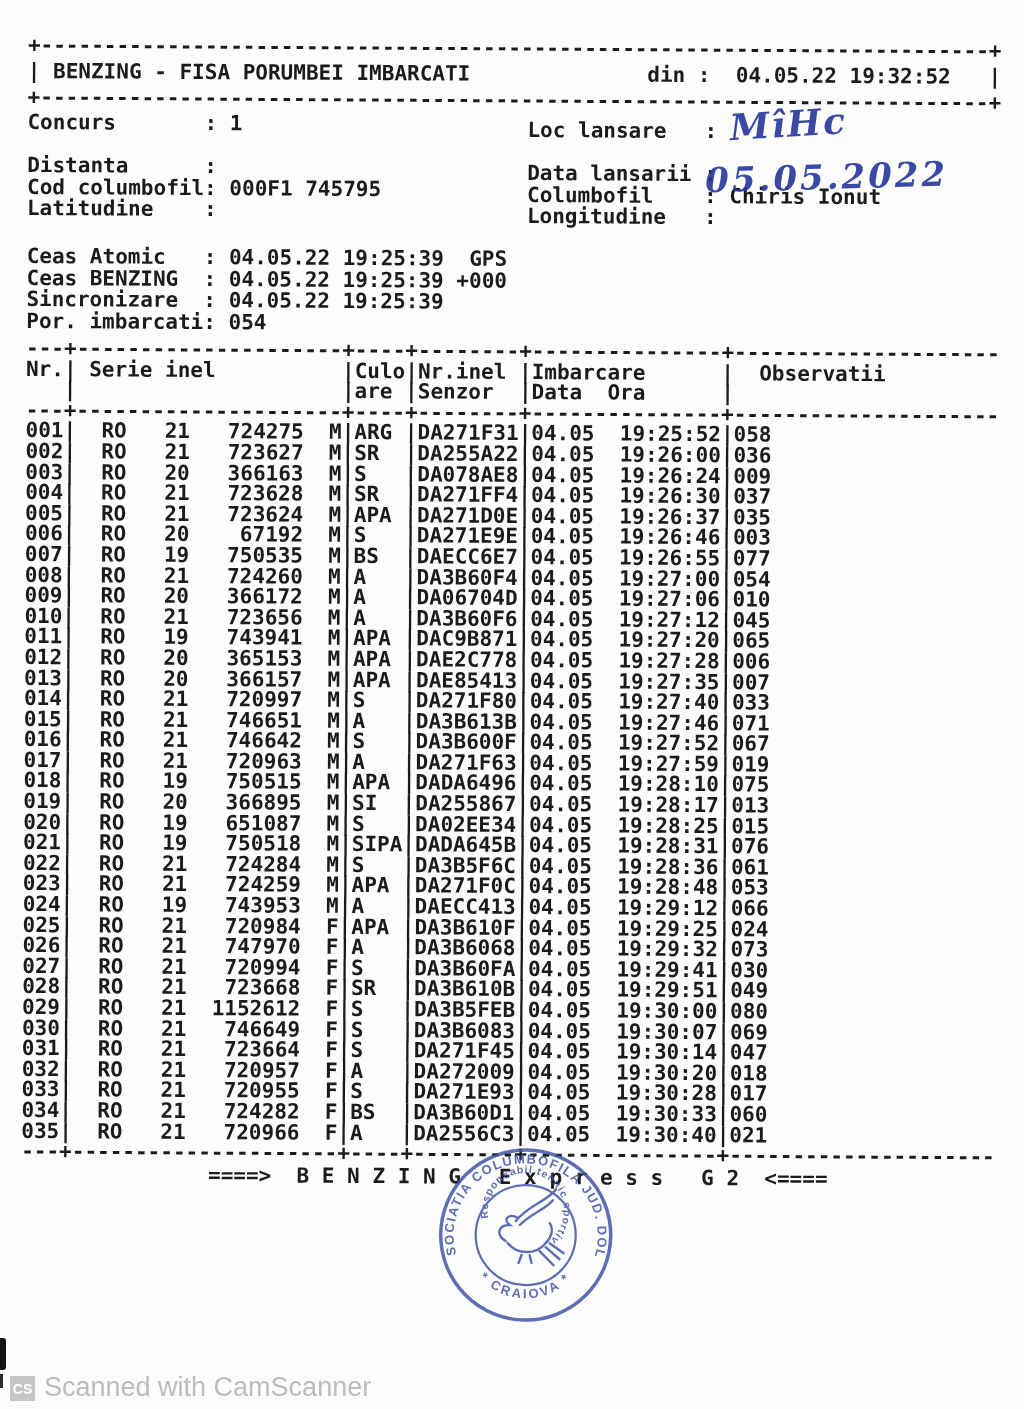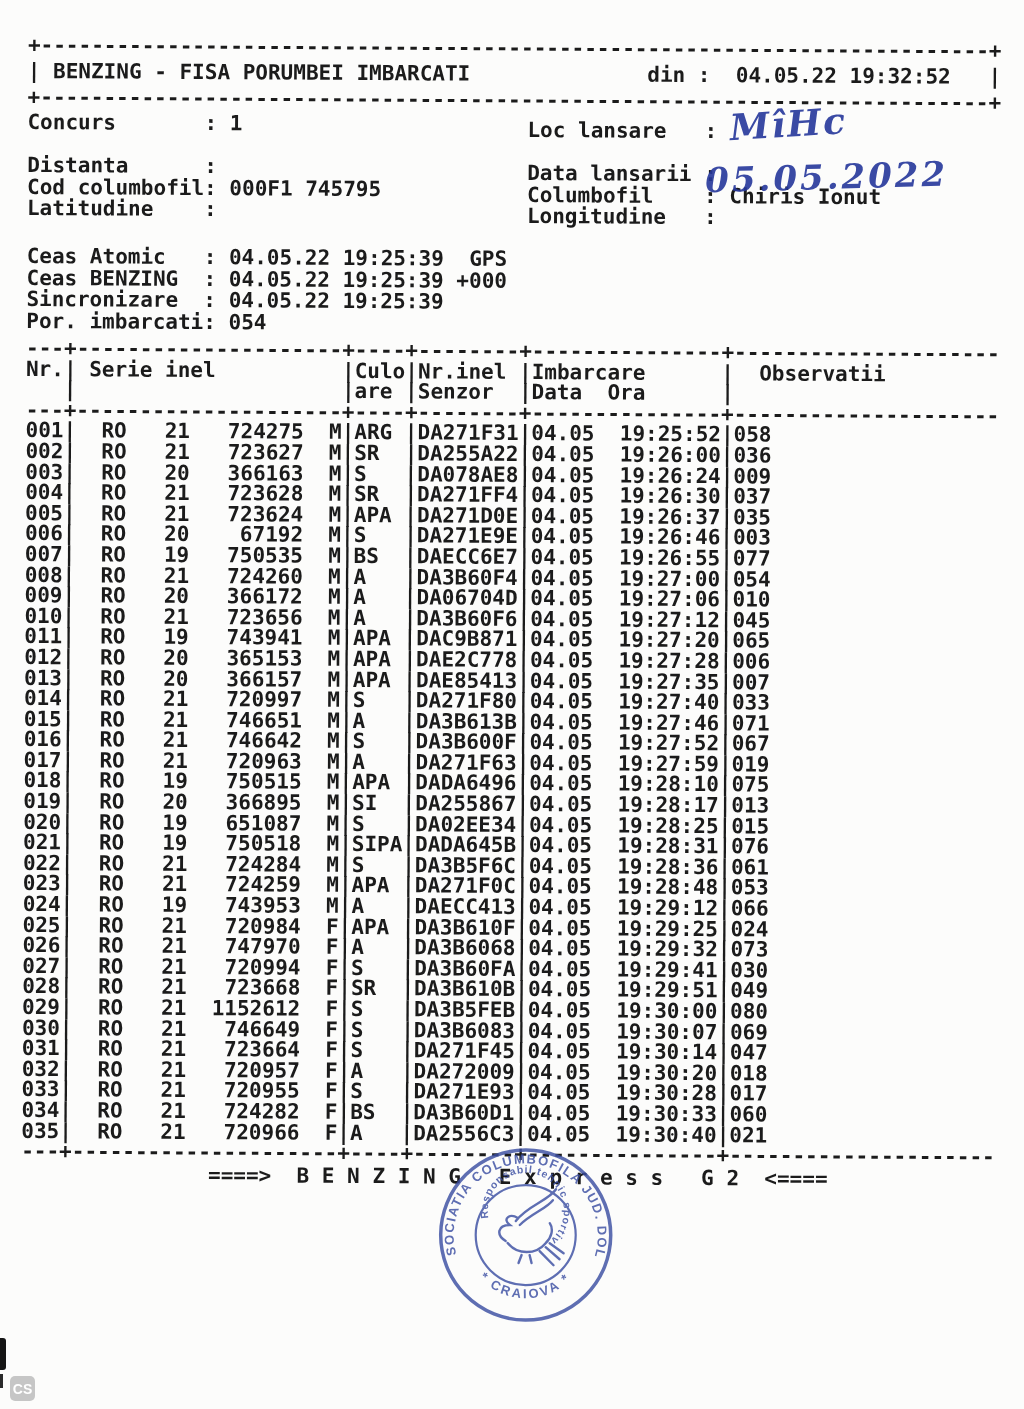--- a/index.html
+++ b/index.html
@@ -16,21 +16,21 @@
   #clock-block{left:28px;top:246px;line-height:21.5px;}
   #pigeon-table{left:28px;top:338px;line-height:20.6px;}
   #footer-line{left:215px;top:1163px;line-height:22px;}
   .hand{position:absolute;font-family:"DejaVu Serif",serif;font-style:italic;font-weight:bold;
         color:#26379b;opacity:.9;}
   #hw-loc{left:730px;top:98px;font-size:36px;transform:rotate(-4deg);letter-spacing:2px;}
   #hw-date{left:706px;top:152px;font-size:34px;transform:rotate(-2deg);letter-spacing:3px;}
   #stamp{position:absolute;left:425px;top:1124px;width:216px;height:216px;opacity:.82;}
   #stamp text{font-family:"Liberation Sans",sans-serif;font-weight:bold;}
   .cam-icon{position:absolute;left:10px;top:1376px;width:25px;height:25px;background:#c6c6c6;
-        border-radius:5px;color:#ffffff;font-family:"Liberation Sans",sans-serif;font-weight:bold;
+        border-radius:0;color:#ffffff;font-family:"Liberation Sans",sans-serif;font-weight:bold;
         font-size:14px;display:flex;align-items:center;justify-content:center;}
   .cam-text{position:absolute;left:44px;top:1372px;font-family:"Liberation Sans",sans-serif;
         font-size:27px;color:#bcbcbc;}
   .edge-mark{position:absolute;left:0;top:1338px;width:6px;height:32px;background:#151515;
         border-radius:0 3px 3px 0;}
   .edge-mark2{position:absolute;left:0;top:1374px;width:3px;height:14px;background:#2a2a2a;}
 </style>
 </head>
 <body>
 
@@ -77,13 +77,14 @@
         <path d="M 14,16 L 28,30 M 20,12 L 34,24 M 24,8 L 38,18"></path>
         <path d="M -4,20 l -3,8 M 4,20 l 2,8"></path>
       </g>
     </svg>
   </div>
 
   <div class="edge-mark"></div>
   <div class="edge-mark2"></div>
 
   <div class="cam-icon">CS</div>
+  <div class="cam-text">Scanned with CamScanner</div>
 </div>
 
 </body></html>

